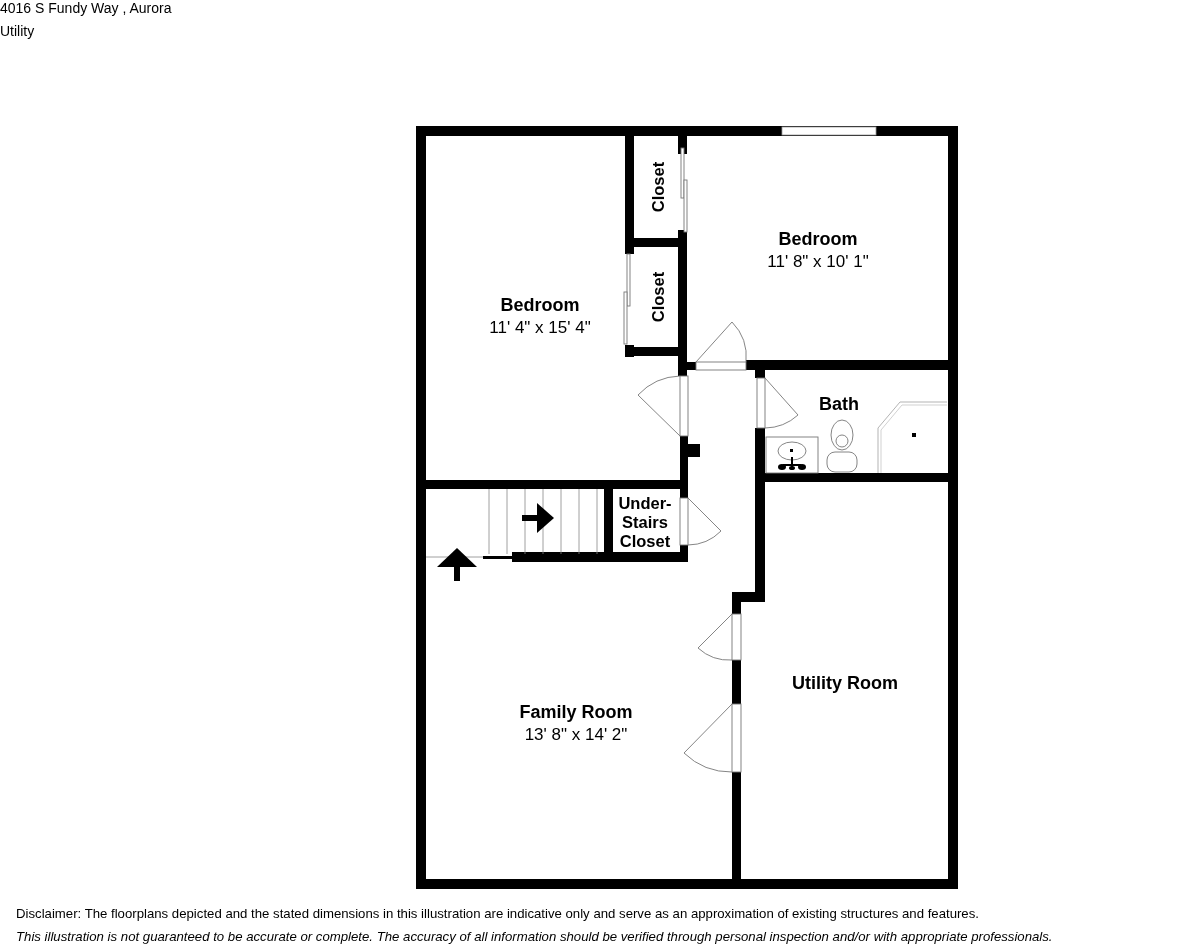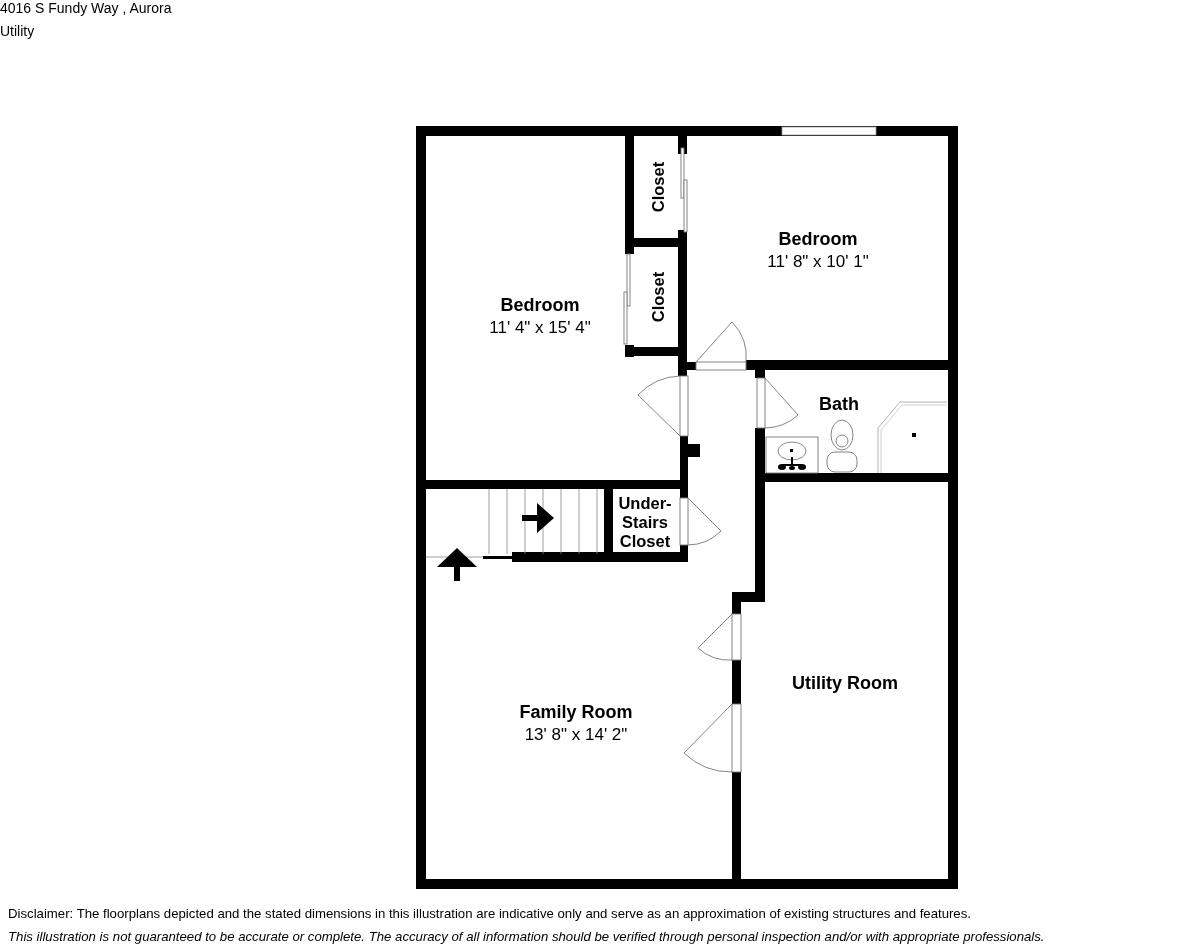--- a/index.html
+++ b/index.html
@@ -1,21 +1,21 @@
 <!DOCTYPE html>
 <html><head>
 <meta charset="utf-8">
 <style>
   html, body { margin: 0; padding: 0; background: #ffffff; }
   body { width: 1188px; height: 946px; position: relative; overflow: hidden;
          font-family: "Liberation Sans", sans-serif; color: #000; }
   .hdr { position: absolute; left: 0; font-size: 14px; line-height: 16px; }
   .hdr.addr { top: 0px; }
   .hdr.level { top: 23px; }
-  .disc { position: absolute; left: 8px; font-size: 13.2px; line-height: 16px; white-space: nowrap; }
+  .disc { position: absolute; left: 16px; font-size: 13.2px; line-height: 16px; white-space: nowrap; }
   .disc.l1 { top: 906px; }
   .disc.l2 { top: 929px; font-style: italic; }
   svg.plan { position: absolute; left: 0; top: 0; }
   .rname { font-family: "Liberation Sans", sans-serif; font-weight: bold; font-size: 18px; }
   .rdim  { font-family: "Liberation Sans", sans-serif; font-size: 17px; }
   .sname { font-family: "Liberation Sans", sans-serif; font-weight: bold; font-size: 16.5px; }
 </style>
 </head>
 <body>
 

